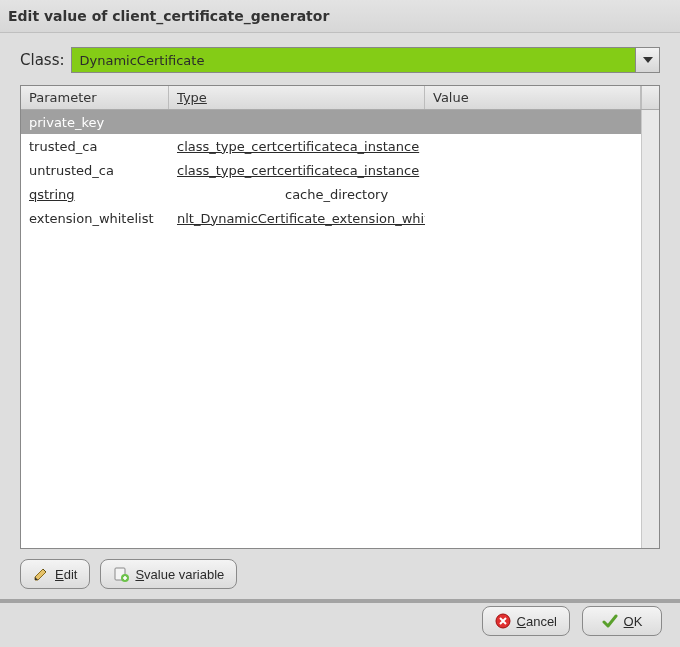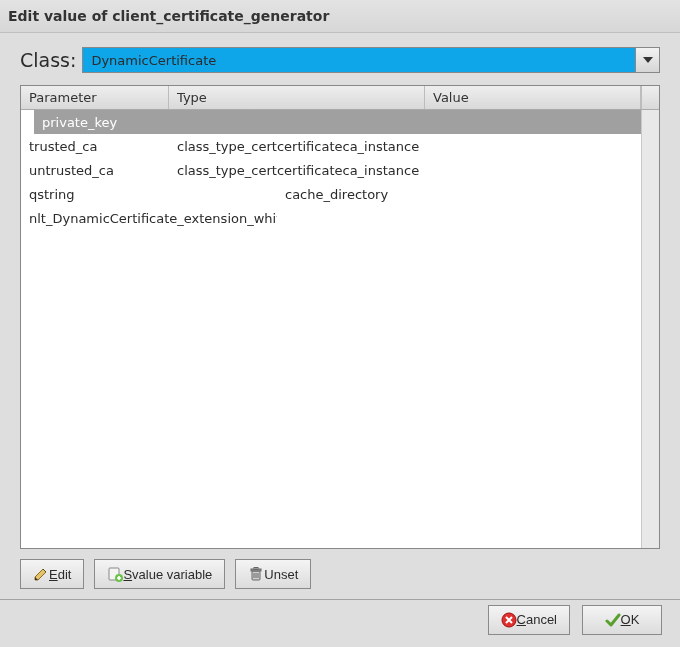--- a/index.html
+++ b/index.html
@@ -31,34 +31,34 @@
     flex: 1;
     padding: 14px 20px 10px 20px;
     display: flex; flex-direction: column;
   }
   .class-row {
     display: flex; align-items: center;
     margin-bottom: 12px;
   }
   .class-row label {
     margin-right: 6px;
-    font-size: 19px;
+    font-size: 15px;
   }
   .class-select {
     flex: 1;
     display: flex;
     height: 26px;
     border: 1px solid #888;
     background: #fff;
   }
   .class-select-text {
     flex: 1;
     padding: 4px 8px;
     font-size: 13px;
-    background: #0ea5e9;
+    background: #84cc16;
     display: flex; align-items: center;
   }
   .class-select-btn {
     width: 24px;
     background: linear-gradient(to bottom, #f2f2f2, #d6d6d6);
     border-left: 1px solid #888;
     display: flex; align-items: center; justify-content: center;
   }
   .tri-down {
     width: 0; height: 0;
@@ -81,21 +81,21 @@
   }
   .th {
     padding: 10px 8px;
     border-right: 1px solid #bcbcbc;
     font-size: 13px;
     color: #333;
     display: flex; align-items: center;
   }
   .th:last-child { border-right: none; }
   .col-param { width: 148px; flex: 0 0 148px; }
-  .col-type  { width: 256px; flex: 0 0 256px; }
+  .col-type  { width: 256px; flex: 0 0 256px; text-decoration: underline; }
   .col-value { flex: 1; }
   .col-scroll { width: 18px; flex: 0 0 18px; border-left:1px solid #bcbcbc; padding:0;}
   .table-body {
     flex: 1;
     display: flex;
     overflow: hidden;
   }
   .rows {
     flex: 1;
     overflow: auto;
@@ -107,47 +107,47 @@
   }
   .td {
     padding: 0 8px;
     font-size: 13px;
     white-space: nowrap;
     overflow: hidden;
   }
   .tr.selected {
     background: #a0a0a0;
     color: #fff;
-    margin-left: 13px;
   }
   .vscroll {
     width: 18px;
     background: #e8e8e8;
     border-left: 1px solid #c8c8c8;
   }
   .action-row {
     display: flex;
     gap: 10px;
     margin-top: 10px;
   }
   .btn {
     height: 30px;
     padding: 0 12px;
     border: 1px solid #8a8a8a;
     background: linear-gradient(to bottom, #f4f4f4, #dcdcdc);
-    border-radius: 0;
+    border-radius: 8px;
     display: inline-flex; align-items: center;
+    gap: 6px;
     font-size: 13px;
     cursor: pointer;
     color: #2b2b2b;
   }
   .btn .ul { text-decoration: underline; }
   .footer {
     height: 48px;
-    border-top: 1px solid #a3a3a3;
+    border-top: 4px solid #a3a3a3;
     display: flex; align-items: center; justify-content: flex-end;
     padding: 0 18px 8px 18px;
     gap: 12px;
   }
   .btn-wide { min-width: 80px; justify-content: center; }
   svg { display: block; }
 </style>
 </head>
 <body>
 
@@ -191,20 +191,21 @@
               <div class="td col-param">untrusted_ca</div>
               <div class="td col-type">class_type_certcertificateca_instance</div>
               <div class="td col-value"></div>
             </div>
             <div class="tr">
               <div class="td col-type">qstring</div>
               <div class="td col-param">cache_directory</div>
               <div class="td col-value"></div>
             </div>
             <div class="tr">
+              <div class="td col-param">extension_whitelist</div>
               <div class="td col-type">nlt_DynamicCertificate_extension_whitelist</div>
               <div class="td col-value"></div>
             </div>
           </div>
         <div class="vscroll"></div>
       </div>
     </div>
 
     <div class="action-row">
       <button class="btn">
@@ -222,33 +223,20 @@
         <span>
           <svg width="16" height="16" viewBox="0 0 16 16">
             <rect x="2" y="2" width="10" height="12" rx="1" fill="#f4f4f4" stroke="#888"></rect>
             <circle cx="12" cy="12" r="4" fill="#6cc24a"></circle>
             <path d="M12 10 v4 M10 12 h4" stroke="#fff" stroke-width="1.6"></path>
           </svg>
         </span>
         <span><span class="ul">S</span><span>value variable</span></span>
       </button>
 
-      <button class="btn">
-        <span>
-          <svg width="16" height="16" viewBox="0 0 16 16">
-            <rect x="4" y="5" width="8" height="9" rx="1" fill="#cfcfcf" stroke="#666"></rect>
-            <rect x="3" y="3" width="10" height="2" fill="#999" stroke="#666"></rect>
-            <rect x="6" y="1.5" width="4" height="2" fill="#999" stroke="#666"></rect>
-            <line x1="6" y1="7" x2="6" y2="12" stroke="#666"></line>
-            <line x1="8" y1="7" x2="8" y2="12" stroke="#666"></line>
-            <line x1="10" y1="7" x2="10" y2="12" stroke="#666"></line>
-          </svg>
-        </span>
-        <span>Unset</span>
-      </button>
     </div>
 
   </div>
 
   <div class="footer">
     <button class="btn btn-wide">
       <span>
         <svg width="16" height="16" viewBox="0 0 16 16">
           <circle cx="8" cy="8" r="7" fill="#e03030" stroke="#a01010"></circle>
           <path d="M5 5 L11 11 M11 5 L5 11" stroke="#fff" stroke-width="2"></path>

